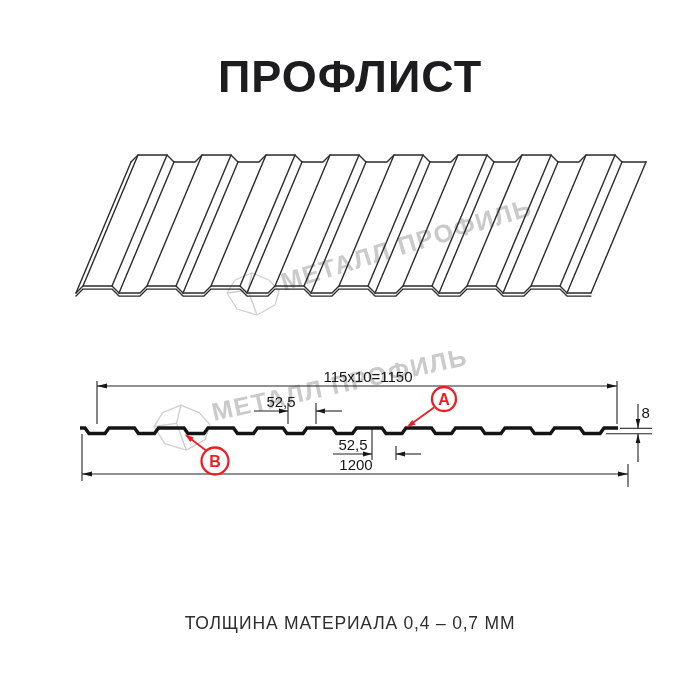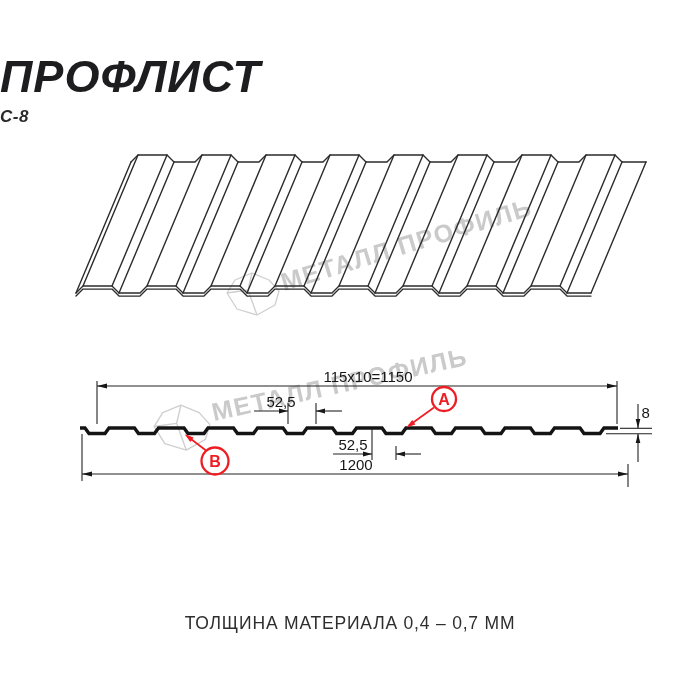--- a/index.html
+++ b/index.html
@@ -1,18 +1,18 @@
 <!DOCTYPE html>
 <html><head>
 <meta charset="utf-8">
 <style>
   html,body{margin:0;padding:0;background:#fff;}
   .stage{position:relative;width:700px;height:700px;background:#ffffff;overflow:hidden;
          font-family:"Liberation Sans",sans-serif;}
-  .hdr{position:absolute;top:54px;left:0;width:700px;font-style:italic;}
+  .hdr{position:absolute;top:54px;left:0;width:700px;text-align:center;}
   .title{font-size:45px;font-weight:800;letter-spacing:1px;color:#1d1d1f;line-height:1;}
   .subtitle{margin-top:8px;font-size:17px;font-weight:600;letter-spacing:.5px;color:#2b2b2b;}
   .caption{position:absolute;top:613px;left:0;width:700px;text-align:center;
            font-size:17.5px;font-weight:400;letter-spacing:.8px;color:#2e2e2e;}
   svg{position:absolute;left:0;top:0;}
   .ln{fill:none;stroke:#2b2b2b;stroke-width:1.4;stroke-linejoin:round;stroke-linecap:round;}
   .thick{fill:none;stroke:#141414;stroke-width:3.4;stroke-linejoin:miter;}
   .thin{stroke:#222;stroke-width:1.1;}
   .dimtxt{font-family:"Liberation Sans",sans-serif;font-size:15px;fill:#161616;}
   .wmtxt{font-family:"Liberation Sans",sans-serif;font-size:25px;font-weight:700;
@@ -24,21 +24,20 @@
   .redtxt{font-family:"Liberation Sans",sans-serif;font-size:16px;font-weight:700;fill:#ee1d23;}
   .blk{fill:#161616;stroke:none;}
 </style>
 </head>
 <body>
 
 <div class="stage">
 
   <div class="hdr">
     <div class="title">ПРОФЛИСТ</div>
-    <div class="subtitle">С-8</div>
   </div>
 
   <svg width="700" height="700" viewBox="0 0 700 700">
     <defs>
       <path id="mp-logo" d="M27,2 L44,9 L54,20 L50,34 L32,44 L12,38 L2,22 L10,9 Z
                            M27,2 L23,19 L2,22 M23,19 L32,44"></path>
     </defs>
 
     <g>
       <use href="#mp-logo" x="0" y="0" class="wmlogo" transform="translate(225,271)"></use>

